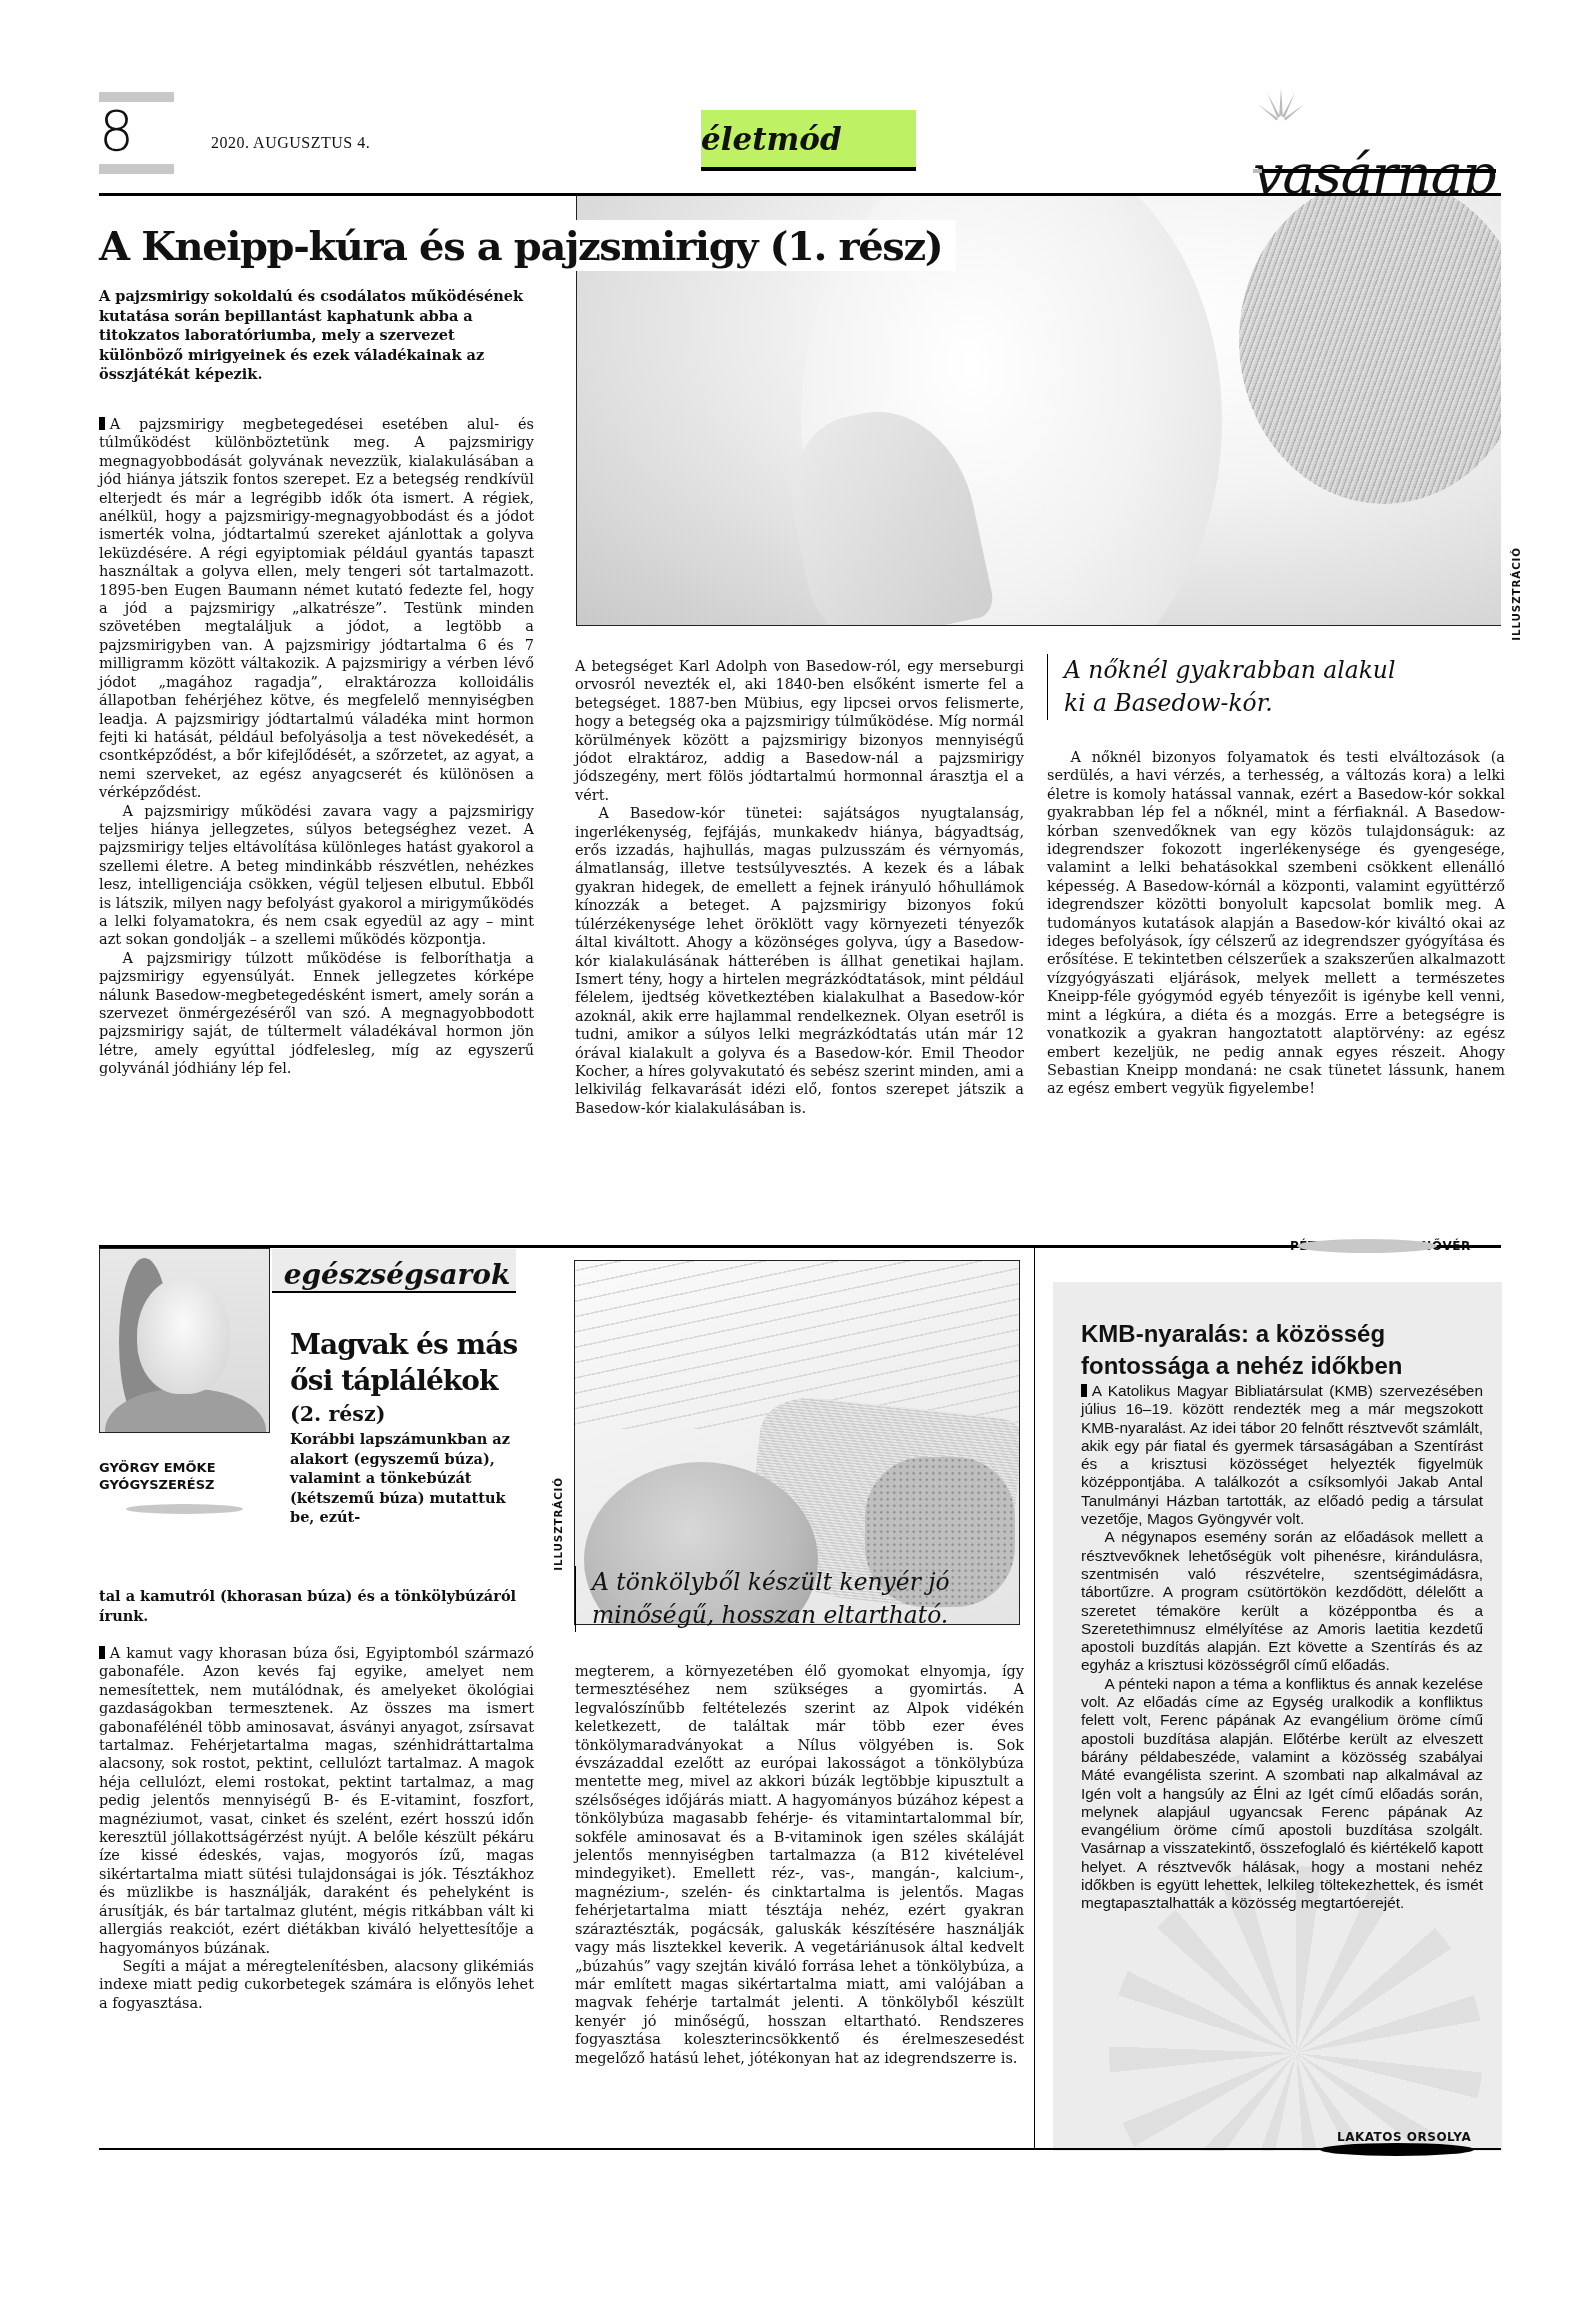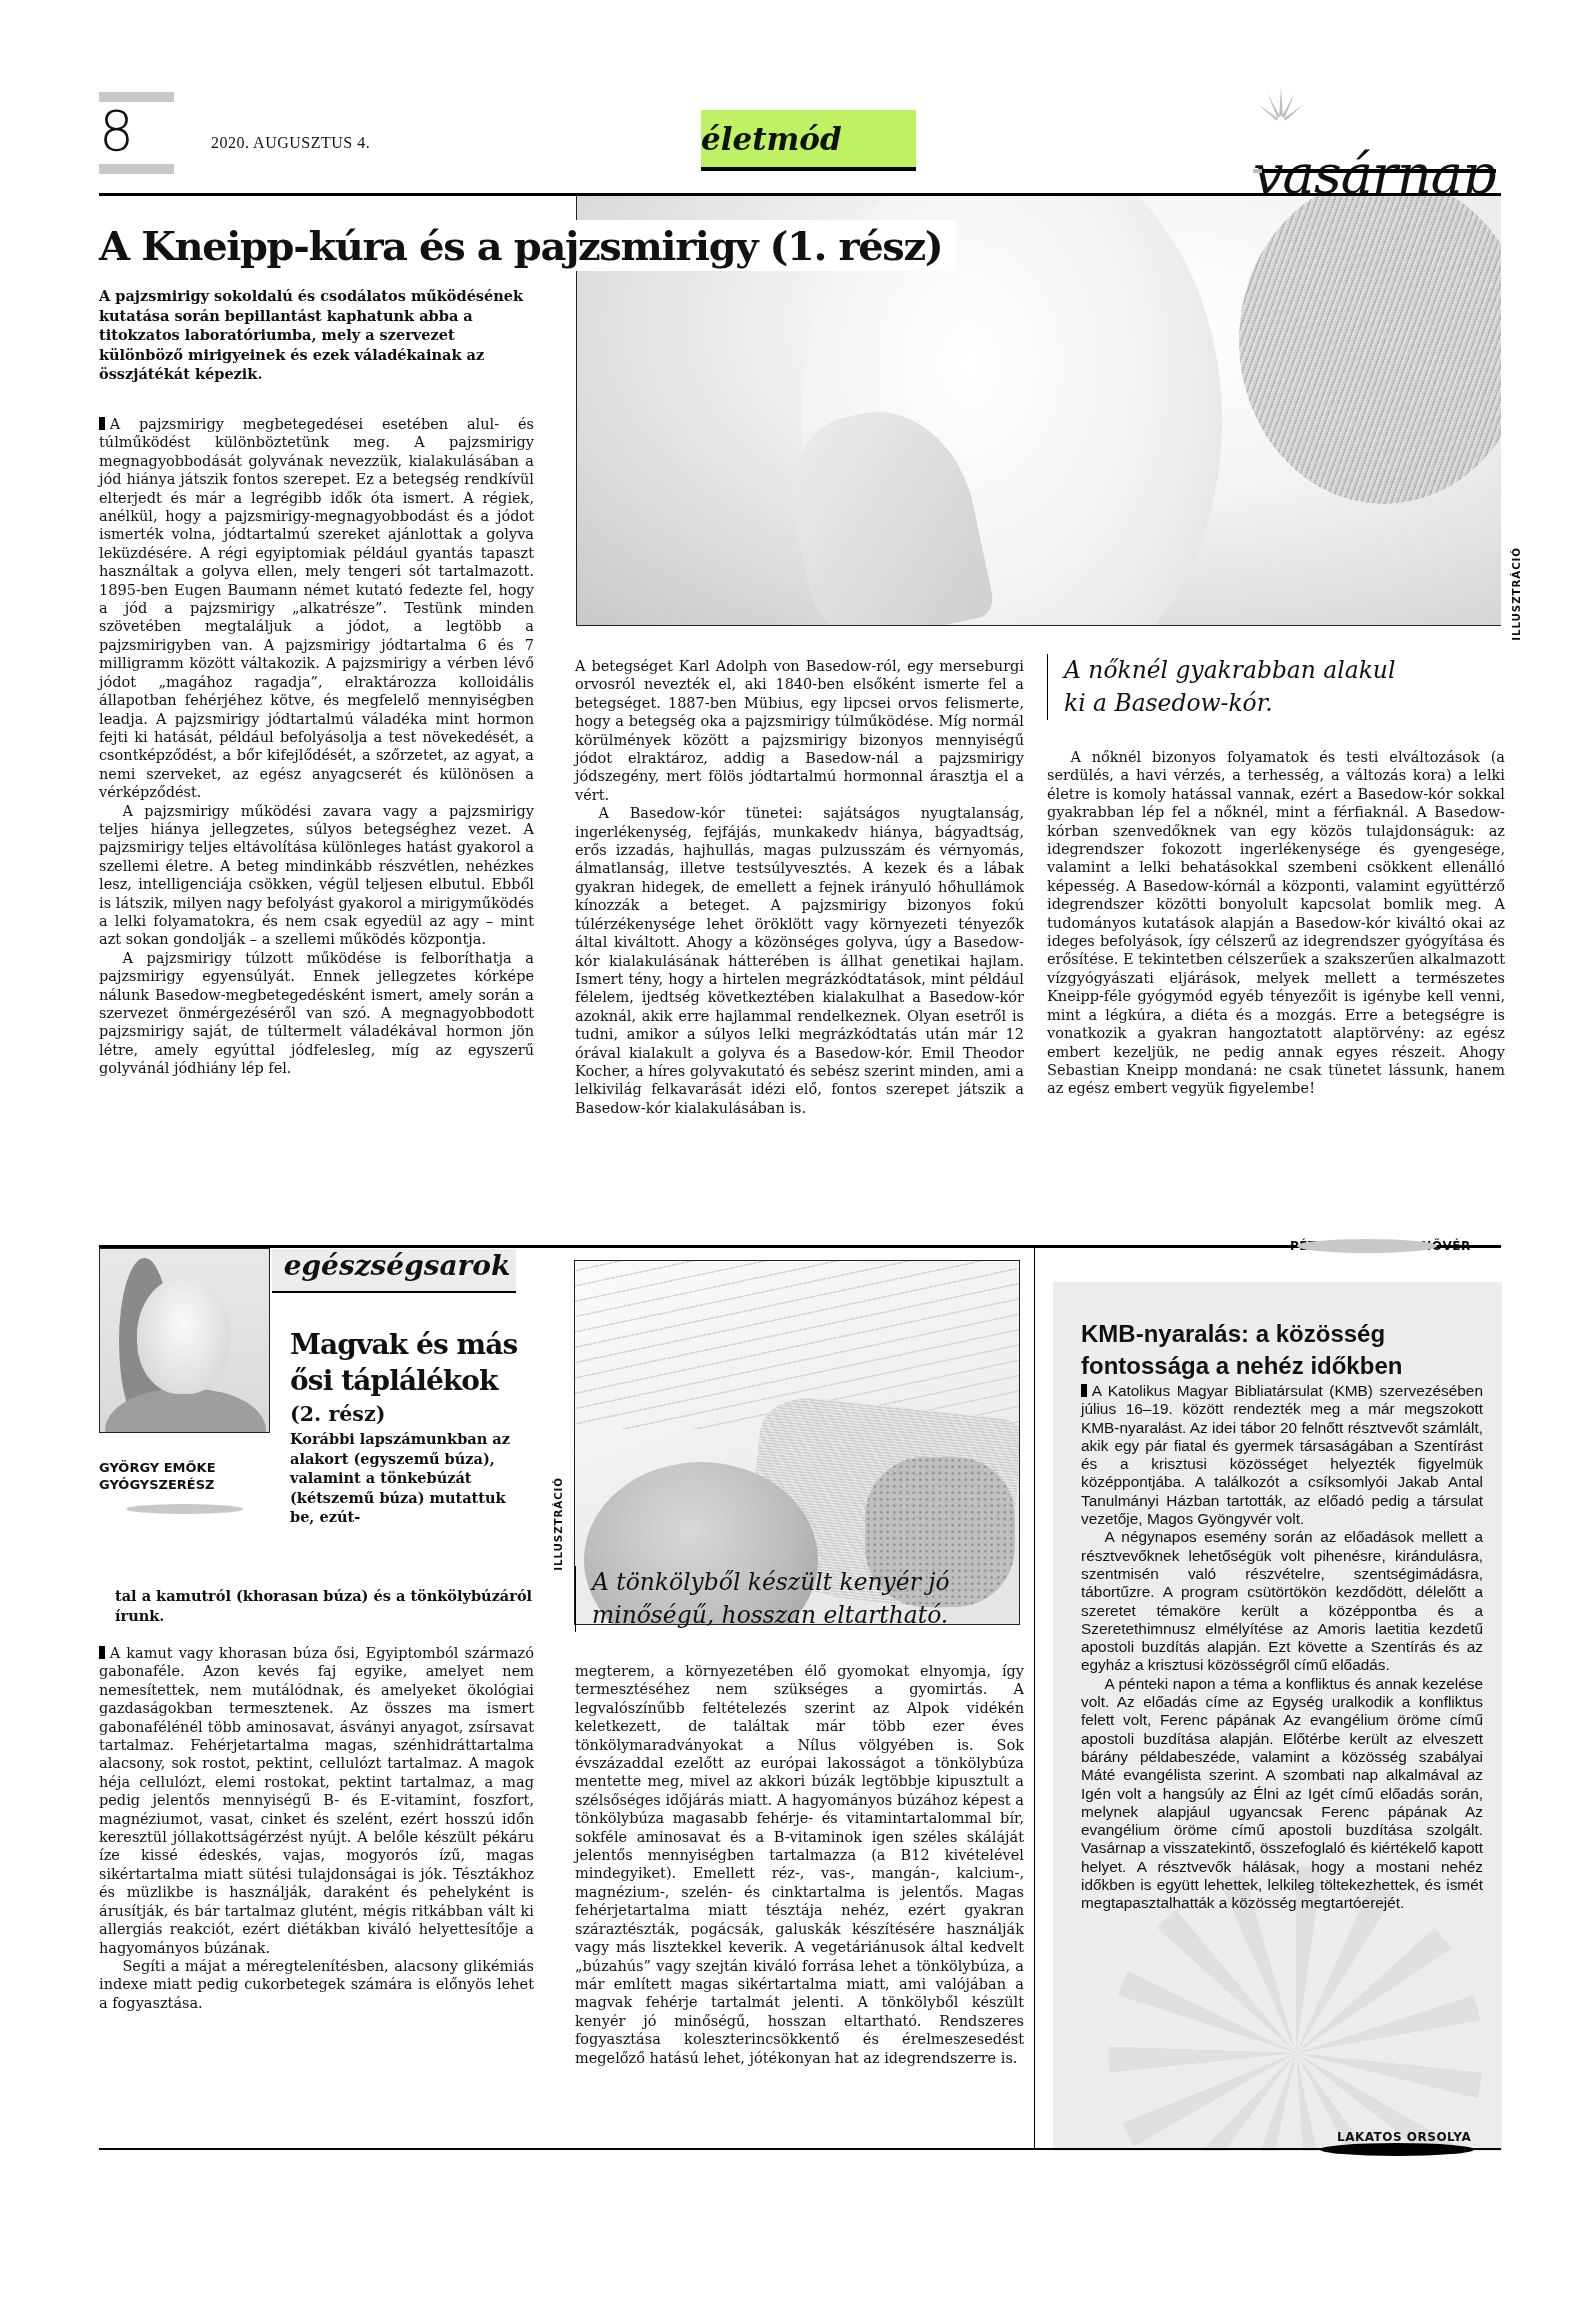--- a/index.html
+++ b/index.html
@@ -50,26 +50,26 @@
   .rule-mid-oval { position: absolute; left: 1297px; top: 1239px; width: 140px; height: 14px; border-radius: 50%; background: #c8c8c8; }
 
   
   .portrait { position: absolute; left: 99px; top: 1248px; width: 171px; height: 185px; border: 1.4px solid #222; overflow: hidden;
               background: linear-gradient(180deg, #e8e8e8 0%, #d9d9d9 100%); }
   .portrait .face { position: absolute; left: 37px; top: 28px; width: 93px; height: 117px; border-radius: 50% 50% 45% 45%; background: radial-gradient(ellipse at 50% 40%, #fafafa, #d8d8d8 80%); }
   .portrait .hairL { position: absolute; left: 18.7px; top: 9.3px; width: 51px; height: 168px; border-radius: 50%; background: #8a8a8a; }
   .portrait .body { position: absolute; left: 4.7px; top: 140px; width: 161px; height: 93px; border-radius: 45% 45% 0 0; background: #9e9e9e; }
   .author-name { position: absolute; left: 99px; top: 1459px; width: 171px; text-align: left; font-family: "DejaVu Sans", sans-serif; font-weight: bold; font-size: 13px; line-height: 17px; }
   .author-oval { position: absolute; left: 126px; top: 1504px; width: 117px; height: 10.3px; border-radius: 50%; background: #c8c8c8; }
-  .rubric { position: absolute; left: 272px; top: 1249px; width: 244px; height: 44px; background: #ececec; border-bottom: 2.8px solid #000; padding-left: 11.7px; display: flex; align-items: flex-start; }
+  .rubric { position: absolute; left: 272px; top: 1249px; width: 244px; height: 44px; background: #ececec; border-bottom: 2.8px solid #000; padding-left: 11.7px; display: flex; align-items: flex-end; }
   .rubric span { font-family: "DejaVu Serif", serif; font-style: italic; font-weight: bold; font-size: 28px; }
   .title2 { position: absolute; left: 290px; top: 1327px; font-family: "DejaVu Serif", serif; font-weight: bold; font-size: 28px; line-height: 36px; letter-spacing: -0.9px; }
   .title2-sub { position: absolute; left: 290px; top: 1402px; font-family: "DejaVu Serif", serif; font-weight: bold; font-size: 20.6px; }
   .lead2a { position: absolute; left: 290px; top: 1429px; width: 243px; font-weight: bold; font-size: 14.5px; line-height: 19.6px; }
-  .lead2b { position: absolute; left: 99px; top: 1586px; width: 435px; font-weight: bold; font-size: 14.5px; line-height: 19.6px; margin-left: 16px; }
+  .lead2b { position: absolute; left: 99px; top: 1586px; width: 435px; font-weight: bold; font-size: 14.5px; line-height: 19.6px; }
 
   .bread { position: absolute; left: 574px; top: 1260px; width: 446px; height: 365px; border: 1.4px solid #222; overflow: hidden;
            background: linear-gradient(160deg, #fafafa 0%, #efefef 50%, #e4e4e4 100%); }
   .bread .stalks { position: absolute; left: 0; top: 0; width: 100%; height: 168px;
                    background: repeating-linear-gradient(-12deg, transparent 0 6.5px, #d6d6d6 6.5px 8px, transparent 8px 15px); opacity: .9; }
   .bread .sack { position: absolute; left: 178px; top: 145px; width: 262px; height: 196px; border-radius: 20% 10% 30% 40%;
                  background: repeating-linear-gradient(0deg, #cfcfcf 0 1.4px, #e6e6e6 1.4px 2.8px), #ddd; transform: rotate(6deg); }
   .bread .grains { position: absolute; left: 290px; top: 196px; width: 150px; height: 150px; border-radius: 40%; background: radial-gradient(circle, #8a8a8a 0 0.9px, #bfbfbf 1.4px 2.8px) 0 0/6.5px 6.5px; }
   .bread .loaf { position: absolute; left: 9.3px; top: 201px; width: 234px; height: 196px; border-radius: 50%;
                  background: radial-gradient(ellipse at 45% 35%, #d8d8d8 0%, #bdbdbd 55%, #9a9a9a 100%); }

